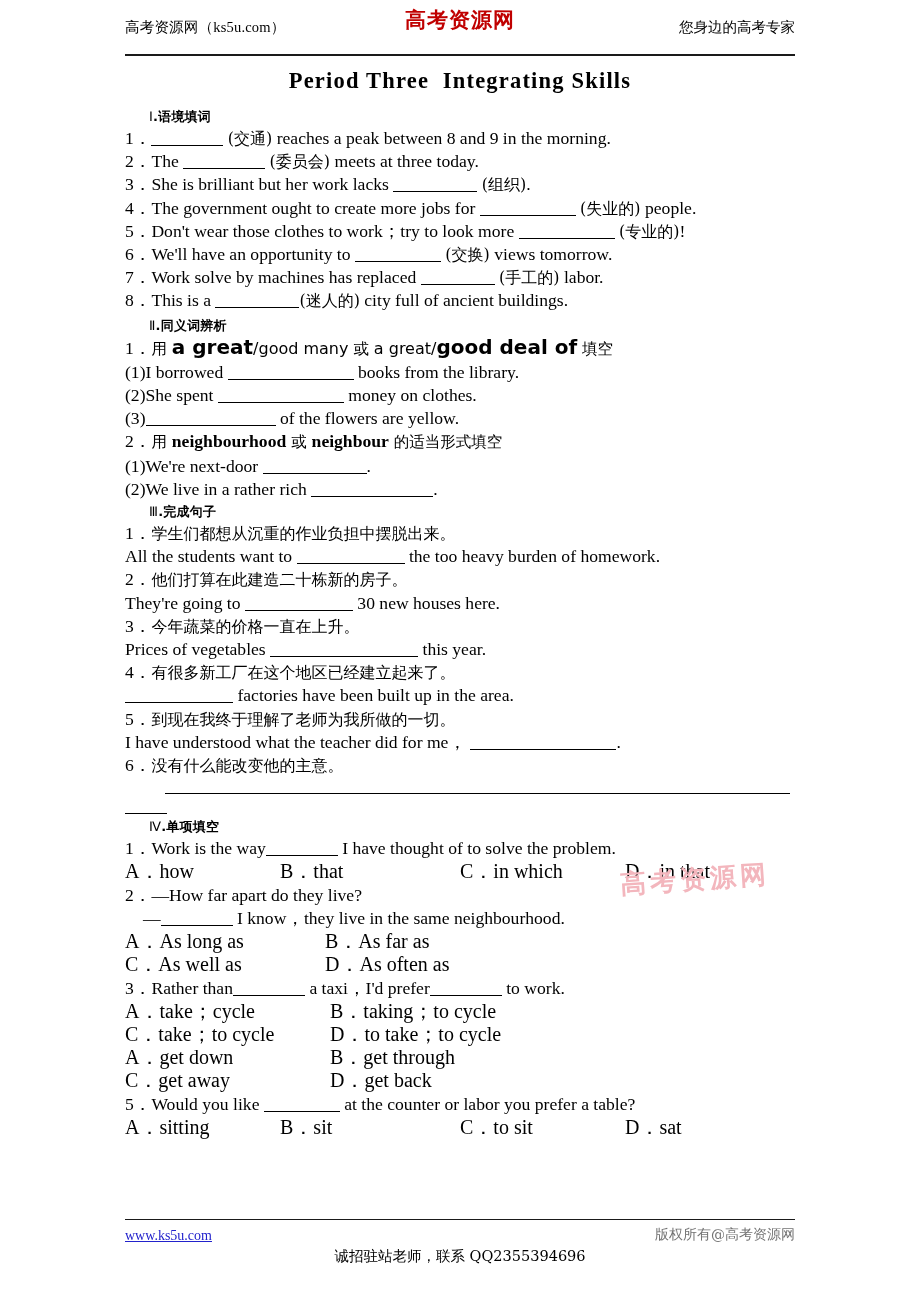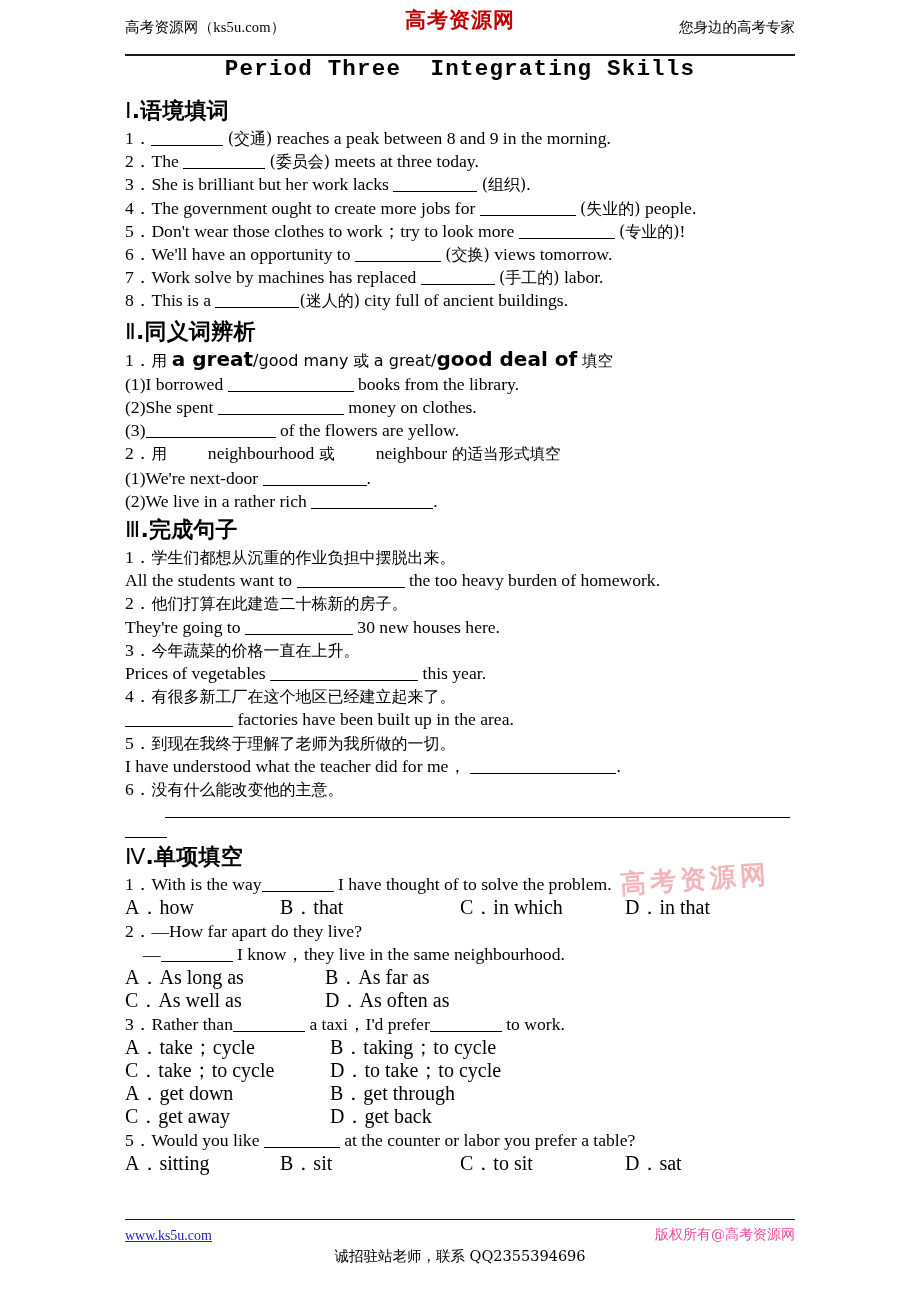--- a/index.html
+++ b/index.html
@@ -64,37 +64,38 @@
     position: absolute;
     left: 125px;
     right: 125px;
     top: 54px;
     height: 0;
     border-top: 2.6px solid #1a1a1a;
   }
 
   
   .doc-title {
-    margin-top: 10px;
+    margin-top: 22px;
     text-align: center;
-    font-family: Liberation Mono, monospace;
+    font-family: Liberation Serif, serif;
     font-weight: bold;
     font-size: 22.5px;
     letter-spacing: 1.2px;
     white-space: pre;
   }
 
   
   .sec-head {
     font-family: "DejaVu Sans", sans-serif;
     font-weight: bold;
-    font-size: 22px;
+    font-size: 13px;
     margin-top: 14px;
     margin-bottom: 1px;
     letter-spacing: 0.2px;
+    margin-left: 24px;
   }
   .sec-head .rn {
     font-family: "Liberation Serif", serif;
     font-weight: normal;
   }
 
   .ln {
     font-size: 17.6px;
     line-height: 23.2px;
     white-space: nowrap;
@@ -116,22 +117,21 @@
     font-weight: bold;
     font-size: 20px;
   }
   .rsans {
     font-family: "DejaVu Sans", sans-serif;
     font-weight: normal;
     font-size: 16px;
   }
   .bserif {
     font-family: "Liberation Serif", serif;
-    font-weight: normal;
-    margin-left: 36px;
+    font-weight: bold;
   }
 
   
   .bl {
     display: inline-block;
     border-bottom: 1.2px solid #000;
     vertical-align: -2px;
     height: 14px;
   }
 
@@ -192,21 +192,21 @@
     color: #2222cc;
     text-decoration: underline;
     font-family: "Liberation Serif", serif;
     font-size: 14px;
     white-space: nowrap;
   }
   .ftr-right {
     position: absolute;
     right: 125px;
     bottom: 58px;
-    color: #ec4899;
+    color: #737373;
     font-family: "DejaVu Serif", serif;
     font-size: 14px;
     white-space: nowrap;
   }
   .ftr-center {
     position: absolute;
     left: 0;
     right: 0;
     bottom: 36px;
     text-align: center;
@@ -279,21 +279,21 @@
 
   <div class="ln"><span class="num">5．</span><span class="cn">到现在我终于理解了老师为我所做的一切。</span></div>
   <div class="ln"><span>I have understood what the teacher did for me，</span> <span class="bl" style="width:146px"></span><span>.</span></div>
 
   <div class="ln"><span class="num">6．</span><span class="cn">没有什么能改变他的主意。</span></div>
   <div class="long-rule"></div>
   <div class="short-rule"></div>
 
   <div class="sec-head" style="margin-top:4px"><span class="rn">Ⅳ</span><span>.单项填空</span></div>
 
-  <div class="ln"><span class="num">1．</span><span>With is the way</span><span class="bl" style="width:72px"></span><span> I have thought of to solve the problem.</span></div>
+  <div class="ln"><span class="num">1．</span><span>Work is the way</span><span class="bl" style="width:72px"></span><span> I have thought of to solve the problem.</span></div>
   <div class="opts"><span class="op" style="width:155px"><span>A．</span><span>how</span></span><span class="op" style="width:180px"><span>B．</span><span>that</span></span><span class="op" style="width:165px"><span>C．</span><span>in which</span></span><span class="op"><span>D．</span><span>in that</span></span></div>
 
   <div class="ln"><span class="num">2．</span><span>—How far apart do they live?</span></div>
   <div class="ln" style="padding-left:18px"><span>—</span><span class="bl" style="width:72px"></span><span> I know，they live in the same neighbourhood.</span></div>
   <div class="opts"><span class="op" style="width:200px"><span>A．</span><span>As long as</span></span><span class="op"><span>B．</span><span>As far as</span></span></div>
   <div class="opts"><span class="op" style="width:200px"><span>C．</span><span>As well as</span></span><span class="op"><span>D．</span><span>As often as</span></span></div>
 
   <div class="ln"><span class="num">3．</span><span>Rather than</span><span class="bl" style="width:72px"></span><span> a taxi，I'd prefer</span><span class="bl" style="width:72px"></span><span> to work.</span></div>
   <div class="opts"><span class="op" style="width:205px"><span>A．</span><span>take；cycle</span></span><span class="op"><span>B．</span><span>taking；to cycle</span></span></div>
   <div class="opts"><span class="op" style="width:205px"><span>C．</span><span>take；to cycle</span></span><span class="op"><span>D．</span><span>to take；to cycle</span></span></div>

